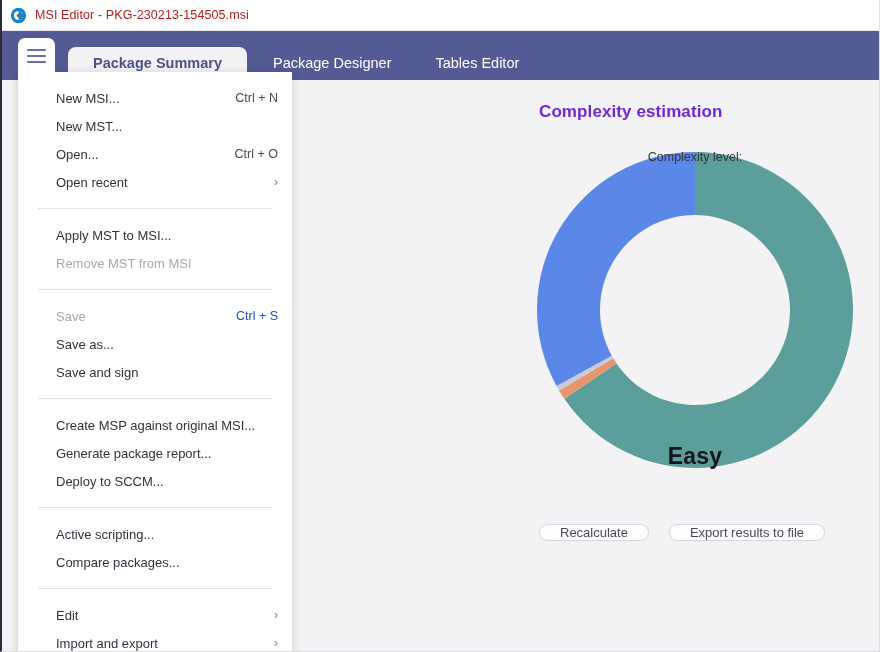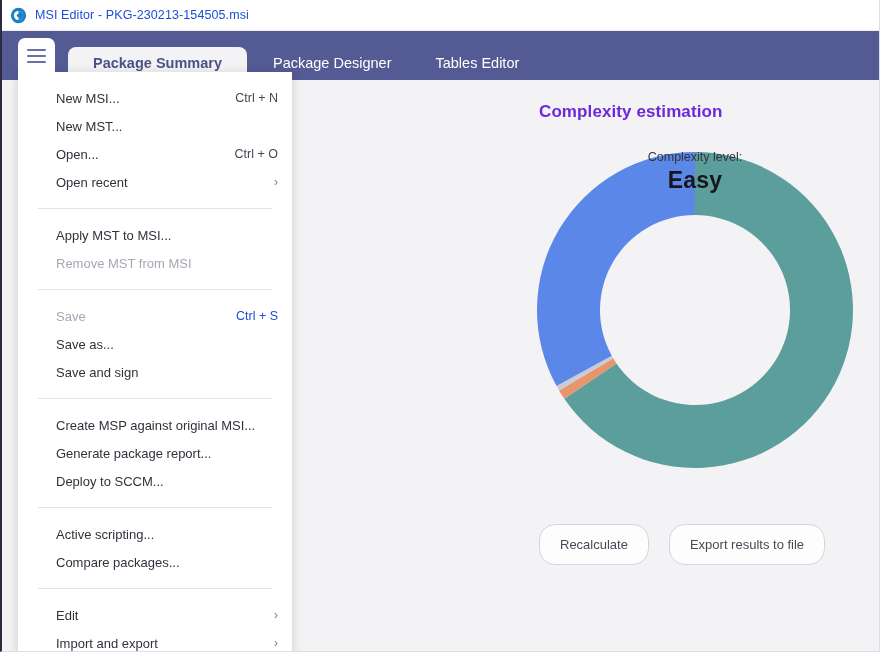--- a/index.html
+++ b/index.html
@@ -41,21 +41,21 @@
   }
   .app-logo {
     width: 17px;
     height: 17px;
     margin-right: 8px;
     flex: 0 0 auto;
     display: block;
   }
   .title-text {
     font-size: 12.5px;
-    color: #1d4ed8;
+    color: #b91c1c;
     letter-spacing: 0.1px;
     white-space: nowrap;
   }
 
   
   .tabbar {
     position: absolute;
     top: 31px; left: 0; right: 0;
     height: 49px;
     background: #545a93;
@@ -143,21 +143,21 @@
   .donut-svg { display: block; }
 
   .donut-center {
     position: absolute;
     left: 0; top: 0;
     width: 320px;
     height: 320px;
     display: flex;
     flex-direction: column;
     align-items: center;
-    justify-content: flex-start;
+    justify-content: space-between;
     pointer-events: none;
   }
   .center-caption {
     font-size: 12.5px;
     color: #33333c;
     margin-bottom: 3px;
   }
   .center-value {
     font-size: 23px;
     font-weight: bold;
@@ -171,21 +171,21 @@
     top: 444px;
     display: flex;
     gap: 20px;
   }
   .pill-btn {
     background: #fdfdfe;
     border: 1px solid #d5d5de;
     border-radius: 16px;
     color: #4a4a57;
     font-size: 13px;
-    height: 41px;
+    height: 17px;
     padding: 0 20px;
     cursor: pointer;
     font-family: "Liberation Sans", sans-serif;
     white-space: nowrap;
   }
 
   
   .menu-panel {
     position: absolute;
     left: 16px;

